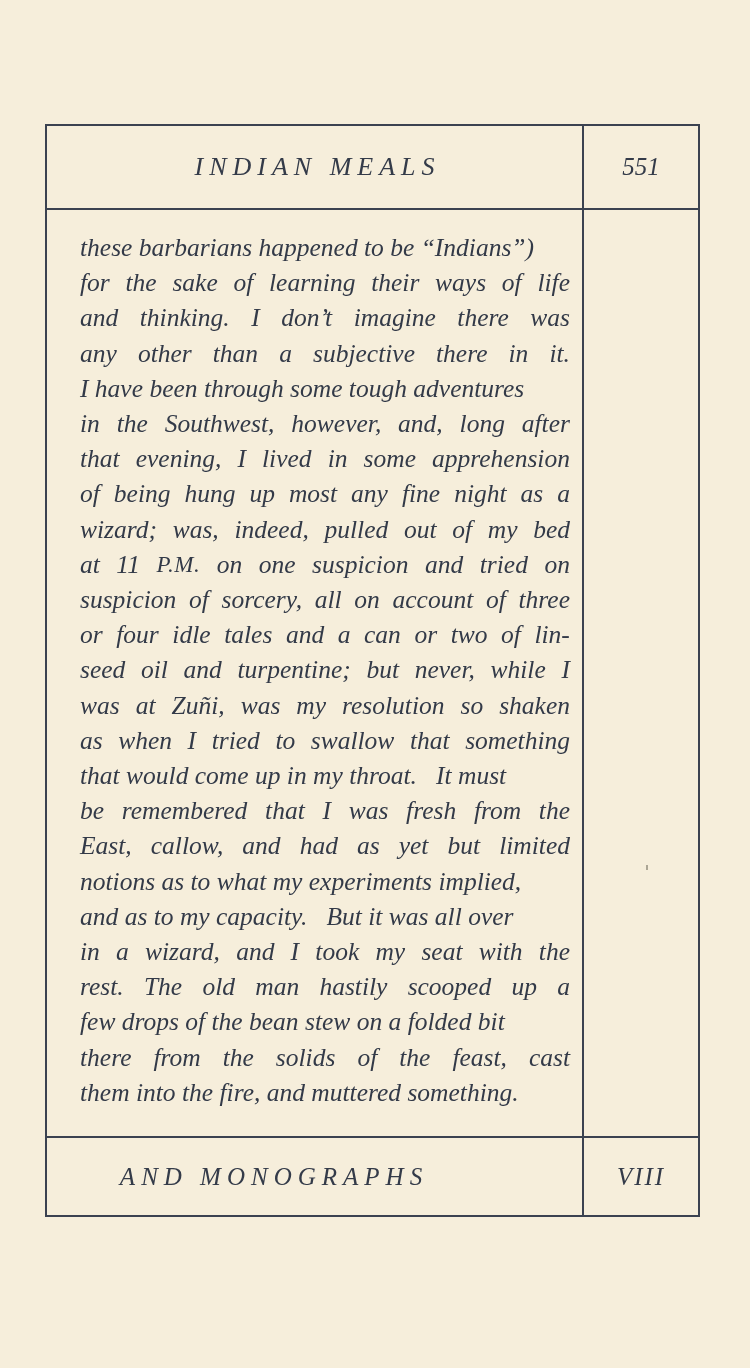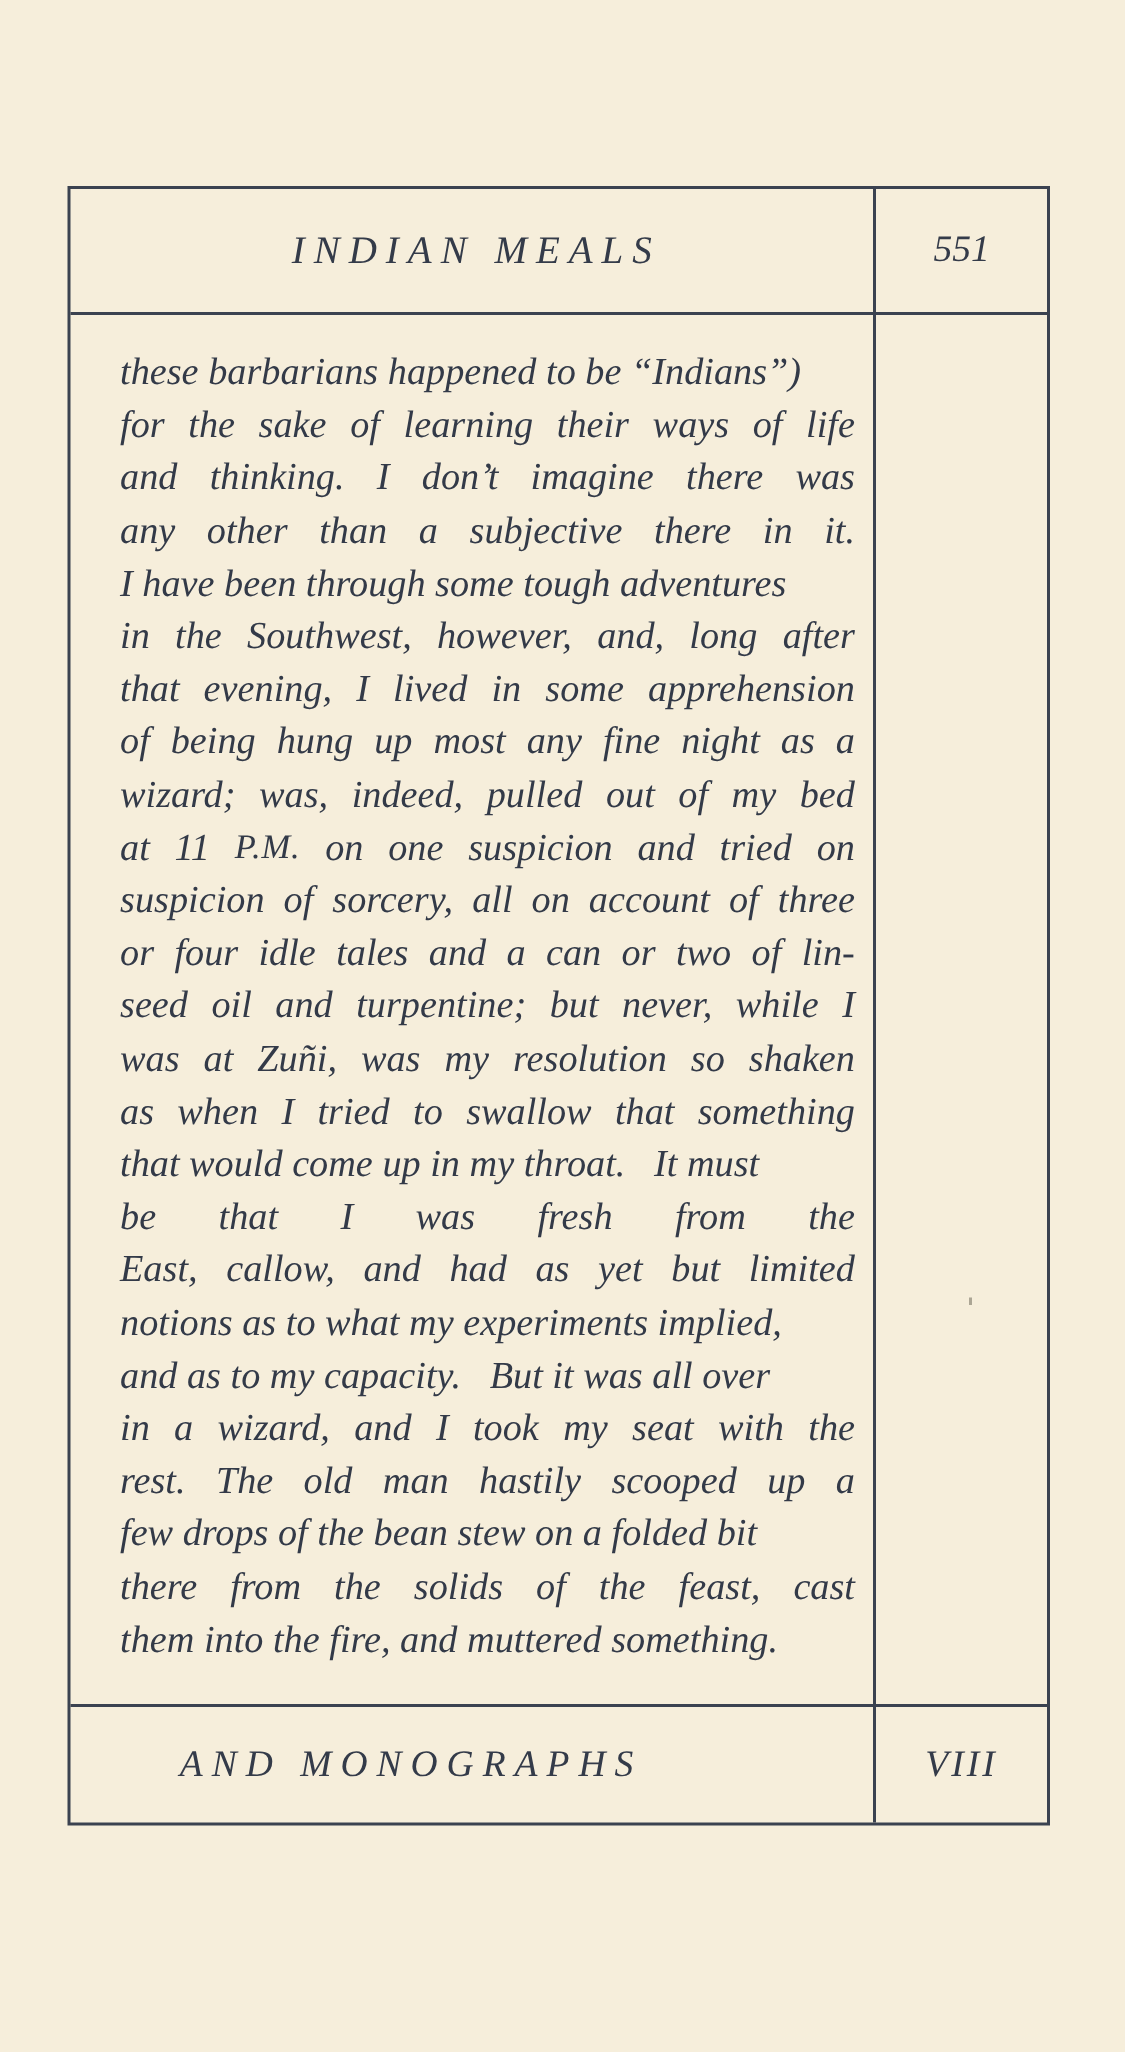--- a/index.html
+++ b/index.html
@@ -322,20 +322,21 @@
             <span>to</span>
             <span>swallow</span>
             <span>that</span>
             <span>something</span>
           </div>
         <div class="line just">
             <span>that would come up in my throat.   It must</span>
           </div>
         <div class="line just">
             <span>be</span>
+            <span>remembered</span>
             <span>that</span>
             <span>I</span>
             <span>was</span>
             <span>fresh</span>
             <span>from</span>
             <span>the</span>
           </div>
         <div class="line just">
             <span>East,</span>
             <span>callow,</span>

